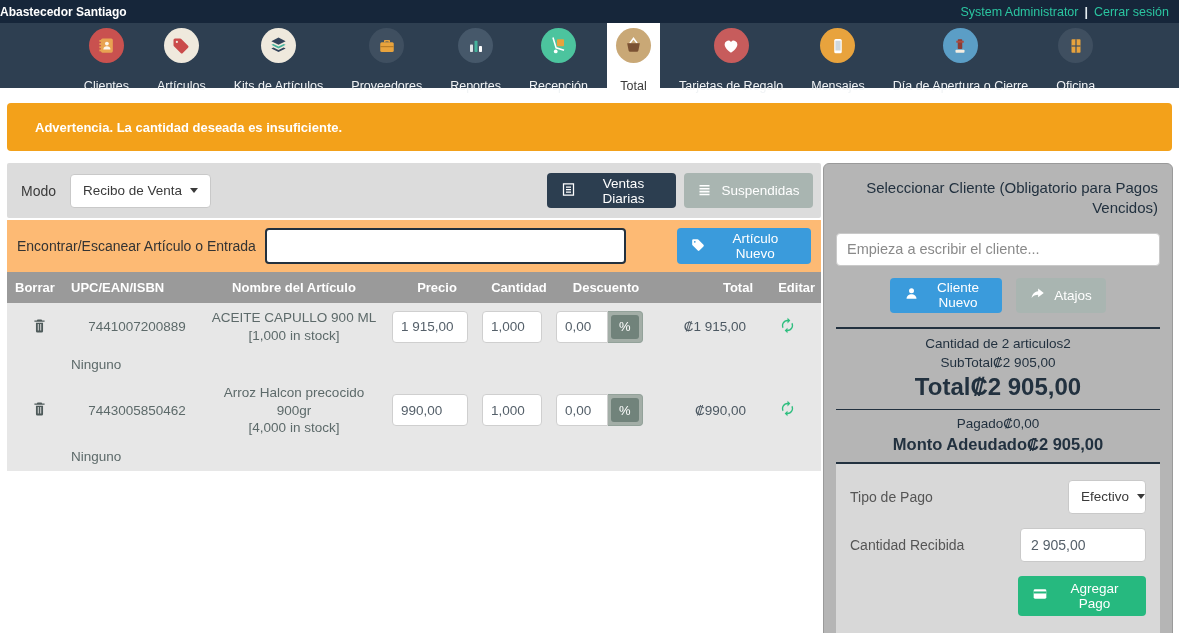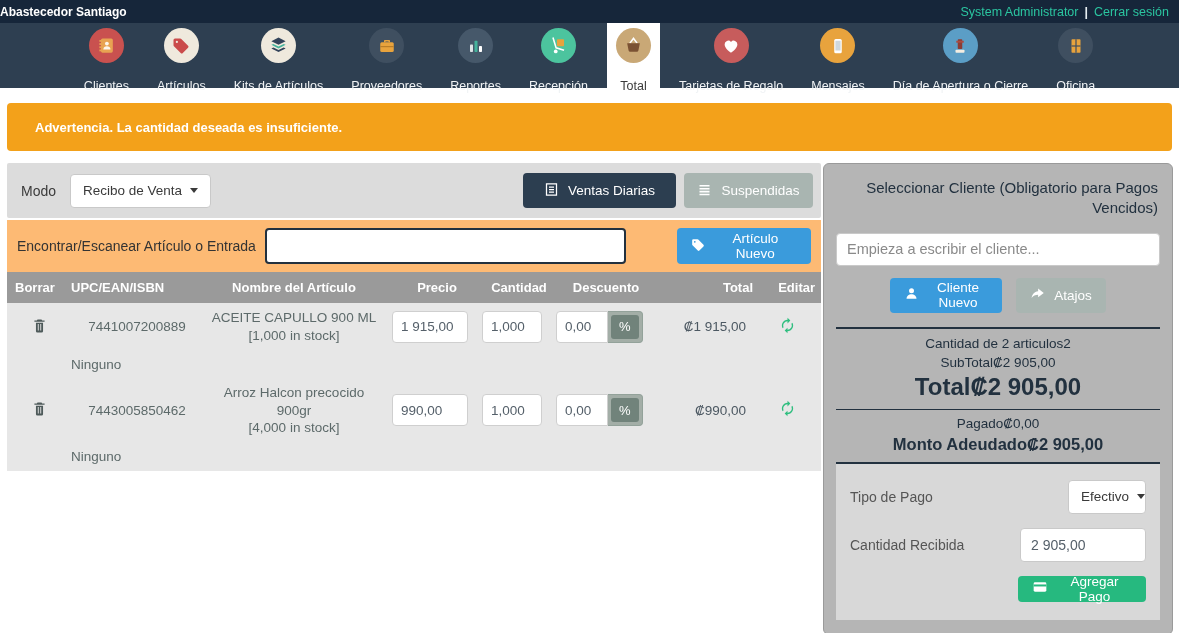--- a/index.html
+++ b/index.html
@@ -31,21 +31,21 @@
   
   .modo-row { background:#dcdcdc; height:55px; display:flex; align-items:center; padding:0 8px; margin-bottom:2px; border-radius:2px; }
   .modo-label { font-size:14px; color:#3a3a3a; margin:0 14px 0 6px; }
   .dd { background:#fff; border:1px solid #c9c9c9; border-radius:4px; height:34px; display:flex; align-items:center;
         gap:8px; padding:0 12px; font-size:13.5px; color:#3a3a3a; cursor:pointer; }
   .caret { width:0; height:0; border-left:4px solid transparent; border-right:4px solid transparent; border-top:5px solid #3a3a3a; display:inline-block; }
   .modo-spacer { flex:1; }
   .btn { border:none; border-radius:4px; height:35px; display:flex; align-items:center; justify-content:center; gap:9px;
          font-size:13.5px; color:#fff; cursor:pointer; font-family:inherit; padding:0 14px; }
   .btn svg { flex:none; }
-  .btn-navy { background:#2c3e50; width:153px; margin-right:8px; }
+  .btn-navy { background:#2c3e50; width:129px; margin-right:8px; }
   .btn-gray { background:#a9b5b1; }
   .btn-blue { background:#3a9bdc; }
   .btn-green { background:#26b97f; }
 
   
   .find-row { background:#fdba74; height:52px; display:flex; align-items:center; padding:0 10px; }
   .find-label { font-size:14px; color:#333; width:248px; flex:none; }
   .find-input { width:375px; height:36px; border:2px solid #22313f; border-radius:4px; padding:0 10px; font-size:14px;
                 font-family:inherit; color:#333; background:#fff; outline:none; }
   .find-row .btn-blue { width:139px; height:36px; margin-left:51px; }
@@ -86,21 +86,21 @@
   .sum-row.big { font-size:24px; font-weight:bold; padding:1px 1px 6px; }
   .sum-split { border-top:1px solid #22313f; margin-top:2px; padding-top:4px; }
   .sum-row.bold { font-size:16.5px; font-weight:bold; padding-bottom:8px; }
   .paybox { background:#d8d8d8; border-top:2px solid #22313f; padding:16px 14px 16px; }
   .pay-row { display:flex; align-items:center; justify-content:space-between; margin-bottom:14px; }
   .pay-label { font-size:14px; color:#555; }
   .pay-dd { width:78px; height:34px; justify-content:space-between; }
   .pay-input { width:126px; height:34px; border:1px solid #c9c9c9; border-radius:4px; background:#fff; padding:0 10px;
                font-size:14px; color:#55606a; font-family:inherit; }
   .pay-btn-row { display:flex; justify-content:flex-end; margin-bottom:2px; }
-  .pay-btn-row .btn { width:128px; height:26px;margin-left:32px; }
+  .pay-btn-row .btn { width:128px; height:40px;margin-left:32px; }
 </style>
 </head>
 <body>
 
 <div class="topbar">
   <div class="topbar-title">Abastecedor Santiago</div>
   <div class="topbar-right">
     <a href="#">System Administrator</a>
     <span class="topbar-sep">|</span>
     <a href="#">Cerrar sesión</a>

